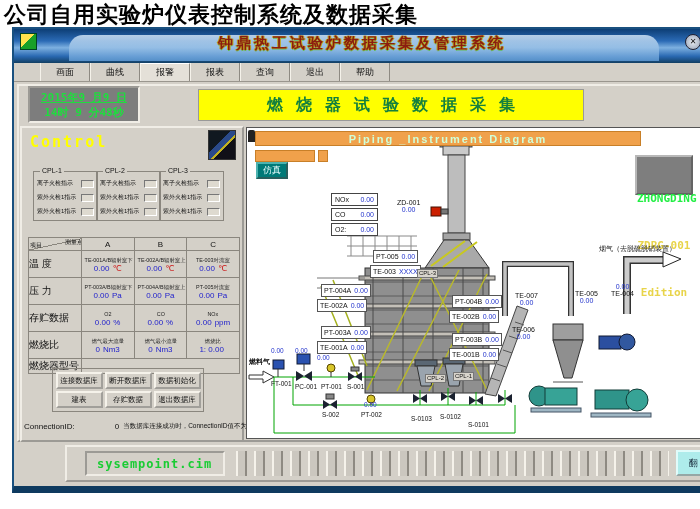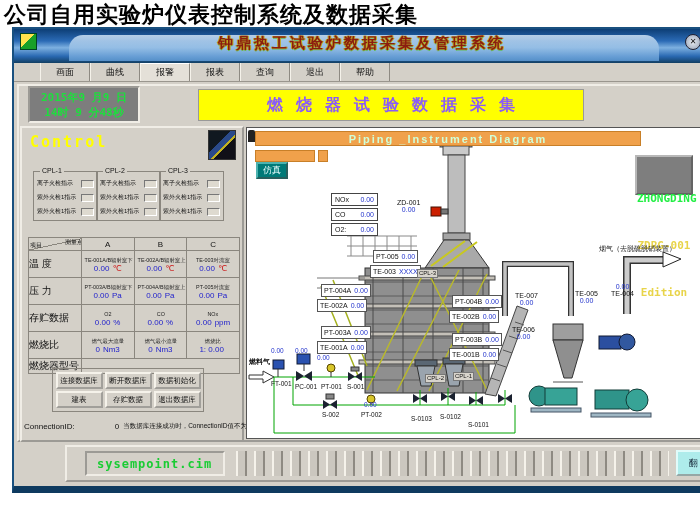--- a/index.html
+++ b/index.html
@@ -34,27 +34,27 @@
   .tab.sel{background:#e4e0d8;border-top:1px solid #fff;}
 
   
   #bigpanel{left:3px;top:55px;width:691px;height:358px;background:#d4d0c8;
     border:2px outset #f0ede6;box-sizing:border-box;}
 
   
   #clock{left:14px;top:57px;width:112px;height:37px;background:#7d7d7d;
     border:2px inset #f0ede6;box-sizing:border-box;text-align:center;
     font-family:"DejaVu Sans Mono",monospace;color:#1ede3e;font-weight:bold;}
-  #clock .l1{font-size:11px;margin-top:2px;}
+  #clock .l1{font-size:11px;margin-top:2px;text-decoration:underline;}
   #clock .l2{font-size:11px;}
 
   
   #banner{left:184px;top:60px;width:384px;height:30px;background:#ffff00;border:1px solid #999;
     display:flex;align-items:center;justify-content:center;font-size:16px;font-weight:bold;
-    color:#8b5cf6;letter-spacing:13px;text-indent:13px;}
+    color:#15803d;letter-spacing:13px;text-indent:13px;}
 
   
   #lpanel{left:6px;top:97px;width:224px;height:316px;background:#d4d0c8;
     border:2px outset #f0ede6;box-sizing:border-box;}
   #ctl-title{left:8px;top:5px;font-family:"DejaVu Sans Mono",monospace;
     font-size:15px;font-weight:bold;color:#ffff00;letter-spacing:2px;}
   #ctl-photo{right:6px;top:2px;width:26px;height:28px;border:1px solid #333;
     background:linear-gradient(135deg,#101820 0 40%,#2a4a8a 40% 55%,#c0b020 55% 60%,#101018 60%);}
   .grp{position:absolute;top:43px;width:63px;height:48px;border:1px solid #8a867e;}
   .grp .leg{position:absolute;left:6px;top:-5px;background:#d4d0c8;font-size:7px;padding:0 2px;color:#111;}

